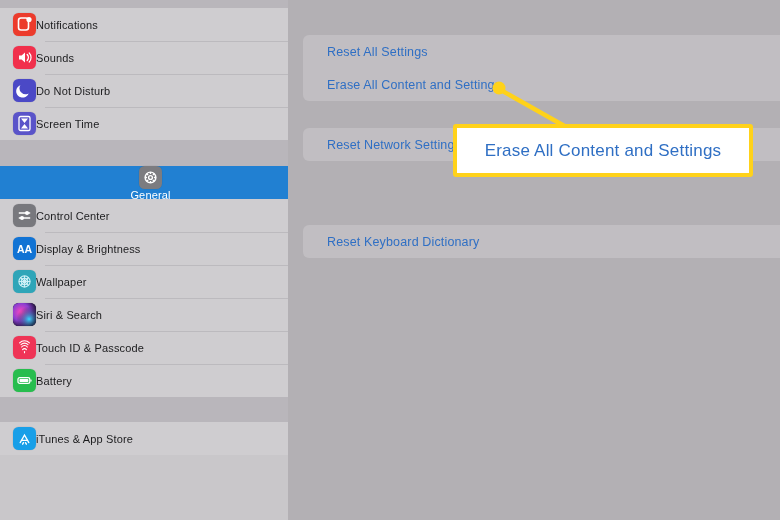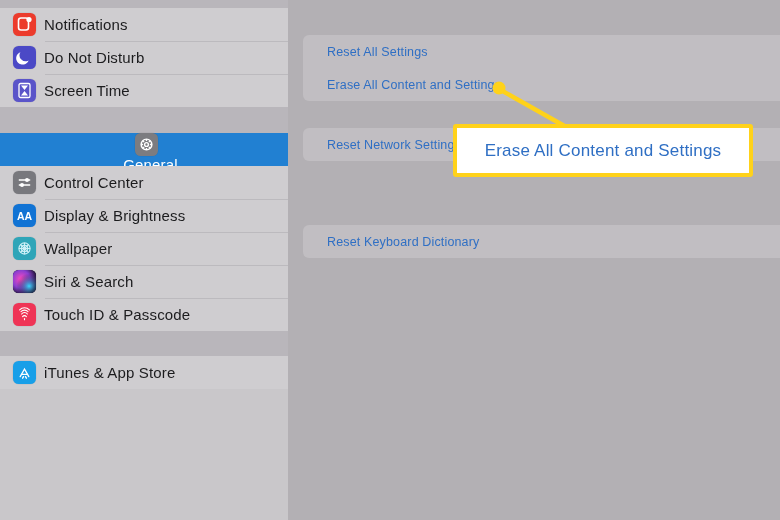--- a/index.html
+++ b/index.html
@@ -53,33 +53,33 @@
     height: 1px;
     background: #bcbabe;
   }
   .side-row.selected {
     background: #2180d2;
     flex-direction: column;
   }
   .side-row.selected::before { display: none; }
   .side-row.selected + .side-row::before { display: none; }
   .side-label {
-    font-size: 15px;
+    font-size: 11px;
     color: #1c1c1e;
     letter-spacing: 0.15px;
     white-space: nowrap;
   }
   .side-row.selected .side-label {
     color: #ffffff;
   }
   .app-icon {
     width: 23px;
     height: 23px;
     border-radius: 5.5px;
-    margin-right: 8px;
+    margin-right: 0;
     flex: 0 0 auto;
     display: flex;
     align-items: center;
     justify-content: center;
     position: relative;
     overflow: hidden;
     box-shadow: 0 0 0 0.5px rgba(0,0,0,0.07);
   }
   .app-icon svg { display: block; }
 
@@ -156,20 +156,30 @@
     <div class="side-gap" style="height:8px"></div>
     <div class="side-group">
       <div class="side-row">
         <span class="app-icon" style="background:#ec3b2c">
           <svg width="23" height="23" viewBox="0 0 23 23">
             <rect x="5.5" y="5" width="10" height="12" rx="2.5" fill="none" stroke="#fff" stroke-width="1.6"></rect>
             <circle cx="16" cy="6.5" r="2.6" fill="#fff"></circle>
           </svg>
         </span>
         <span class="side-label">Notifications</span>
+      </div>
+      <div class="side-row">
+        <span class="app-icon" style="background:#f1304c">
+          <svg width="23" height="23" viewBox="0 0 23 23">
+            <path d="M6 9.5h2.6L12 6.4v10.2L8.6 13.5H6z" fill="#fff"></path>
+            <path d="M14.2 8.6a4.2 4.2 0 010 5.8" fill="none" stroke="#fff" stroke-width="1.4" stroke-linecap="round"></path>
+            <path d="M16.2 7a6.4 6.4 0 010 9" fill="none" stroke="#fff" stroke-width="1.2" stroke-linecap="round"></path>
+          </svg>
+        </span>
+        <span class="side-label">Sounds</span>
       </div>
       <div class="side-row">
         <span class="app-icon" style="background:#4b49c6">
           <svg width="23" height="23" viewBox="0 0 23 23">
             <path d="M15.6 14.4A6 6 0 017.4 6.2a6.4 6.4 0 108.2 8.2z" fill="#fff"></path>
           </svg>
         </span>
         <span class="side-label">Do Not Disturb</span>
       </div>
       <div class="side-row">
@@ -257,20 +267,30 @@
               <path d="M8 8.6a5 5 0 017 0"></path>
               <path d="M8.6 11a3.6 3.6 0 015.8 0"></path>
               <path d="M9.6 13.6a2.4 2.4 0 013.8 0"></path>
               <path d="M11.5 15.6v1.2"></path>
               <path d="M6.6 6.8a7 7 0 019.8 0"></path>
             </g>
           </svg>
         </span>
         <span class="side-label">Touch ID &amp; Passcode</span>
       </div>
+      <div class="side-row">
+        <span class="app-icon" style="background:#27bd4e">
+          <svg width="23" height="23" viewBox="0 0 23 23">
+            <rect x="5" y="8.6" width="11.8" height="5.8" rx="1.7" fill="none" stroke="#fff" stroke-width="1.3"></rect>
+            <rect x="6.4" y="10" width="9" height="3" rx="0.9" fill="#fff"></rect>
+            <rect x="17.4" y="10.4" width="1.2" height="2.2" rx="0.5" fill="#fff"></rect>
+          </svg>
+        </span>
+        <span class="side-label">Battery</span>
+      </div>
     </div>
 
     <div class="side-gap" style="height:25px"></div>
 
     <div class="side-group">
       <div class="side-row">
         <span class="app-icon" style="background:#189fe8">
           <svg width="23" height="23" viewBox="0 0 23 23">
             <g fill="none" stroke="#fff" stroke-width="1.35" stroke-linecap="round">
               <path d="M7.2 15.6l4.3-7.6 4.3 7.6"></path>

